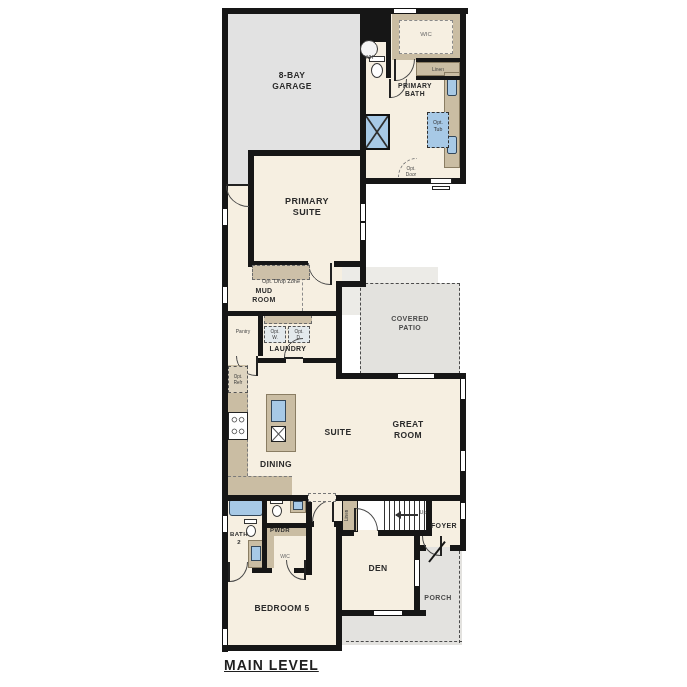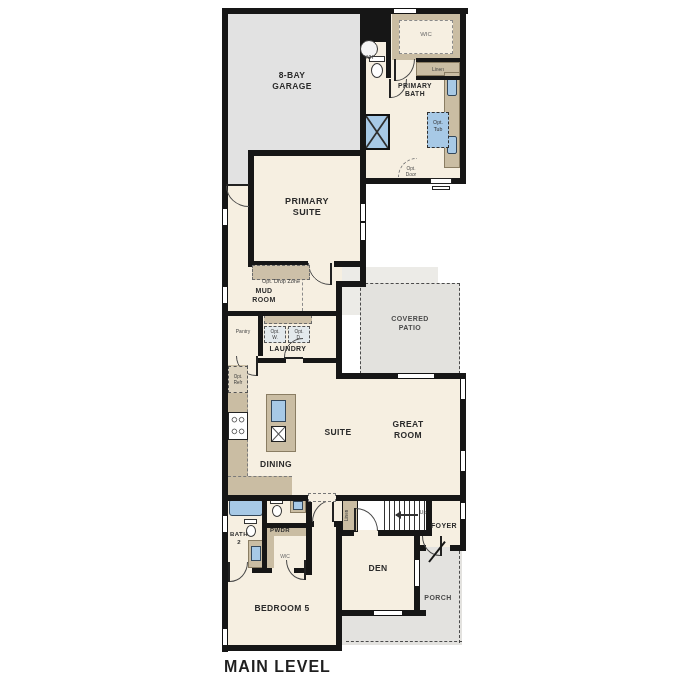--- a/index.html
+++ b/index.html
@@ -280,15 +280,15 @@
   <div class="lbl" style="left:226px;top:531px;width:26px;font-size:6px;">BATH
 2</div>
   <div class="lbl" style="left:262px;top:527px;width:36px;font-size:6px;">PWDR</div>
   <div class="lbl sm" style="left:272px;top:553px;width:26px;font-size:5px;color:#6a6a6a;">WIC</div>
   <div class="lbl sm" style="left:344px;top:501px;width:12px;height:28px;font-size:4.6px;color:#3a3a3a;writing-mode:vertical-rl;transform:rotate(180deg);z-index:5;">Linen</div>
   <div class="lbl sm" style="left:414px;top:509px;width:18px;font-size:5.5px;color:#4a4a4a;z-index:5;">Up</div>
   <div class="lbl" style="left:424px;top:522px;width:40px;font-size:7px;">FOYER</div>
   <div class="lbl" style="left:354px;top:563px;width:48px;font-size:8.5px;">DEN</div>
   <div class="lbl" style="left:234px;top:603px;width:96px;font-size:8.5px;">BEDROOM 5</div>
   <div class="lbl gray" style="left:414px;top:594px;width:48px;font-size:7px;z-index:5;">PORCH</div>
-  <div class="lbl" style="left:224px;top:657px;width:140px;text-align:left;font-size:16px;letter-spacing:1px;color:#1f1f1f;">MAIN LEVEL</div>
+  <div class="lbl" style="left:224px;top:657px;width:140px;text-align:left;font-size:14px;letter-spacing:1px;color:#1f1f1f;text-decoration:underline;">MAIN LEVEL</div>
 
 </div>
 
 </body></html>

